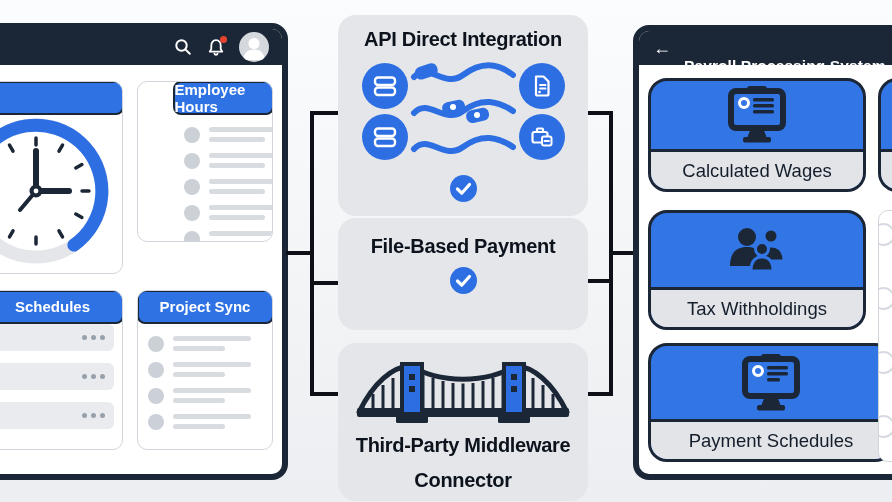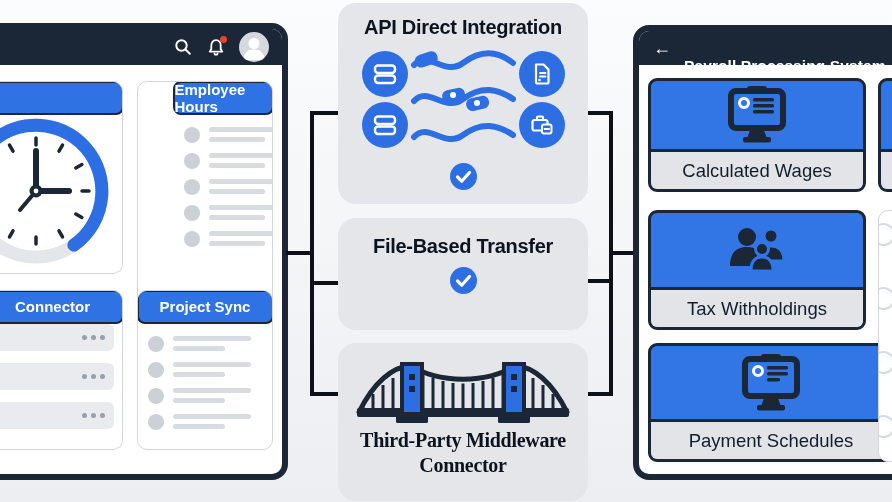--- a/index.html
+++ b/index.html
@@ -14,21 +14,21 @@
   .lw-header{height:36px;justify-content:flex-end;gap:13px;padding-right:13px;}
   .rw-header{height:34px;gap:13px;padding-left:14px;color:#fff;}
   .rw-title{font-size:15.5px;font-weight:bold;letter-spacing:.1px;margin-top:36px;}
   .back-arrow{font-size:18px;line-height:1;cursor:default;}
   .tb-icon{position:relative;width:20px;height:20px;display:block;}
   .bell-dot{position:absolute;top:-1px;right:-1px;width:7px;height:7px;border-radius:50%;background:#e8432d;}
   .avatar{width:30px;height:30px;border-radius:50%;background:#d5d8dd;overflow:hidden;display:block;}
   
   .card{position:absolute;background:#fff;border:1.5px solid #d2d6dc;border-radius:10px;box-sizing:border-box;overflow:hidden;}
   .cardA{left:0;top:52px;width:141px;height:193px;}
-  .cardB{left:155px;top:52px;width:136px;height:240px;padding-left:36px;}
+  .cardB{left:155px;top:52px;width:136px;height:161px;padding-left:36px;}
   .cardC{left:0;top:261px;width:141px;height:160px;}
   .cardD{left:155px;top:261px;width:136px;height:160px;}
   .card-head{height:34px;margin:-1.5px -1.5px 0 -1.5px;background:#2f72e4;border:2px solid #1b2636;border-radius:8px;
     display:flex;align-items:center;justify-content:center;color:#fff;font-size:15px;font-weight:bold;box-sizing:border-box;}
   .clock-body{position:relative;height:157px;}
   .clock-body svg{position:absolute;left:0;top:0;}
   .sk-list{padding:12px 8px 0 10px;}
   .sk-item{display:flex;align-items:center;gap:9px;margin-bottom:10px;}
   .sk-dot{width:16px;height:16px;border-radius:50%;background:#ccd0d7;flex:0 0 auto;}
   .sk-lines{display:flex;flex-direction:column;gap:5px;}
@@ -37,35 +37,35 @@
   .cardD .sk-l1{width:78px;} .cardD .sk-l2{width:52px;}
   .row-sk{height:27px;margin:0 8px 12px 0;background:#e9ebef;border-radius:6px;
     display:flex;align-items:center;justify-content:flex-end;padding-right:9px;}
   .row-sk:first-of-type{margin-top:13px;}
   .menu-dots{display:flex;gap:4px;}
   .menu-dots i{width:5px;height:5px;border-radius:50%;background:#98a0aa;}
   
   .conn{position:absolute;background:#0d1016;}
   
   .mid-box{position:absolute;left:338px;width:250px;background:#e4e6e9;border-radius:18px;box-sizing:border-box;}
-  .box-api{top:3px;height:201px;}
+  .box-api{top:15px;height:201px;}
   .box-file{top:218px;height:112px;}
   .box-bridge{top:343px;height:158px;}
   .box-title{font-weight:bold;font-size:20px;color:#0d131d;text-align:center;letter-spacing:-.3px;}
   .blue-circle{position:absolute;width:46px;height:46px;border-radius:50%;background:#2d6fe3;
     display:flex;align-items:center;justify-content:center;}
   .badge-row{position:absolute;left:0;right:0;bottom:14px;display:flex;justify-content:center;align-items:center;gap:11px;
     font-size:20px;color:#161d28;}
   .check-circle{width:27px;height:27px;border-radius:50%;background:#2d6fe3;display:flex;align-items:center;justify-content:center;flex:0 0 auto;}
   .file-row{margin-top:9px;display:flex;justify-content:center;align-items:flex-start;gap:11px;}
   .file-row .txt{width:176px;text-align:center;font-size:19.5px;line-height:26px;color:#19202b;}
   .bridge-svg{display:block;margin:9px auto 0;}
-  .bridge-title{margin:2px auto 14px;width:232px;line-height:25px;font-family:Liberation Serif, serif;}
+  .bridge-title{margin:2px auto 14px;width:232px;line-height:35px;}
   
-  .rc{position:absolute;border:3px solid #1b2636;border-radius:9px;box-sizing:border-box;overflow:hidden;
+  .rc{position:absolute;border:3px solid #1b2636;border-radius:19px;box-sizing:border-box;overflow:hidden;
     display:flex;flex-direction:column;background:#3276e6;}
   .rc1{left:9px;top:47px;width:218px;height:114px;}
   .rc2{left:9px;top:179px;width:218px;height:120px;}
   .rc3{left:9px;top:312px;width:246px;height:119px;}
   .rc-blue{flex:1;display:flex;align-items:center;justify-content:center;}
   .rc-label{height:37px;background:#e2e4e8;border-top:3px solid #1b2636;display:flex;align-items:center;justify-content:center;
     font-size:18.5px;color:#141e2b;}
   .rc-p1{left:239px;top:47px;width:70px;height:114px;}
   .pc-list{position:absolute;left:239px;top:179px;width:70px;height:252px;background:#fff;
     border:1.5px solid #d2d6dc;border-radius:10px;box-sizing:border-box;
@@ -171,21 +171,21 @@
             <span class="sk-lines">
               <i class="sk-l1"></i>
               <i class="sk-l2"></i>
             </span>
           </div>
       </div>
     </div>
 
     <div class="card cardC">
       <div class="card-head">
-        <span>Connector</span>
+        <span>Schedules</span>
       </div>
       <div class="row-sk">
           <span class="menu-dots">
             <i></i>
             <i></i>
             <i></i>
           </span>
         </div>
       <div class="row-sk">
           <span class="menu-dots">
@@ -298,21 +298,21 @@
     <div class="badge-row">
       <span class="check-circle">
         <svg width="27" height="27" viewBox="0 0 27 27">
             <path d="M7.5,14 l4.2,4.2 L19.5,9.5" fill="none" stroke="#fff" stroke-width="3.2" stroke-linecap="round" stroke-linejoin="round"></path>
           </svg>
       </span>
     </div>
   </div>
 
   <div class="mid-box box-file">
-    <div class="box-title" style="margin-top:17px">File-Based Transfer</div>
+    <div class="box-title" style="margin-top:17px">File-Based Payment</div>
     <div class="file-row">
       <span class="check-circle">
         <svg width="27" height="27" viewBox="0 0 27 27">
             <path d="M7.5,14 l4.2,4.2 L19.5,9.5" fill="none" stroke="#fff" stroke-width="3.2" stroke-linecap="round" stroke-linejoin="round"></path>
           </svg>
       </span>
     </div>
   </div>
 
   <div class="mid-box box-bridge">

